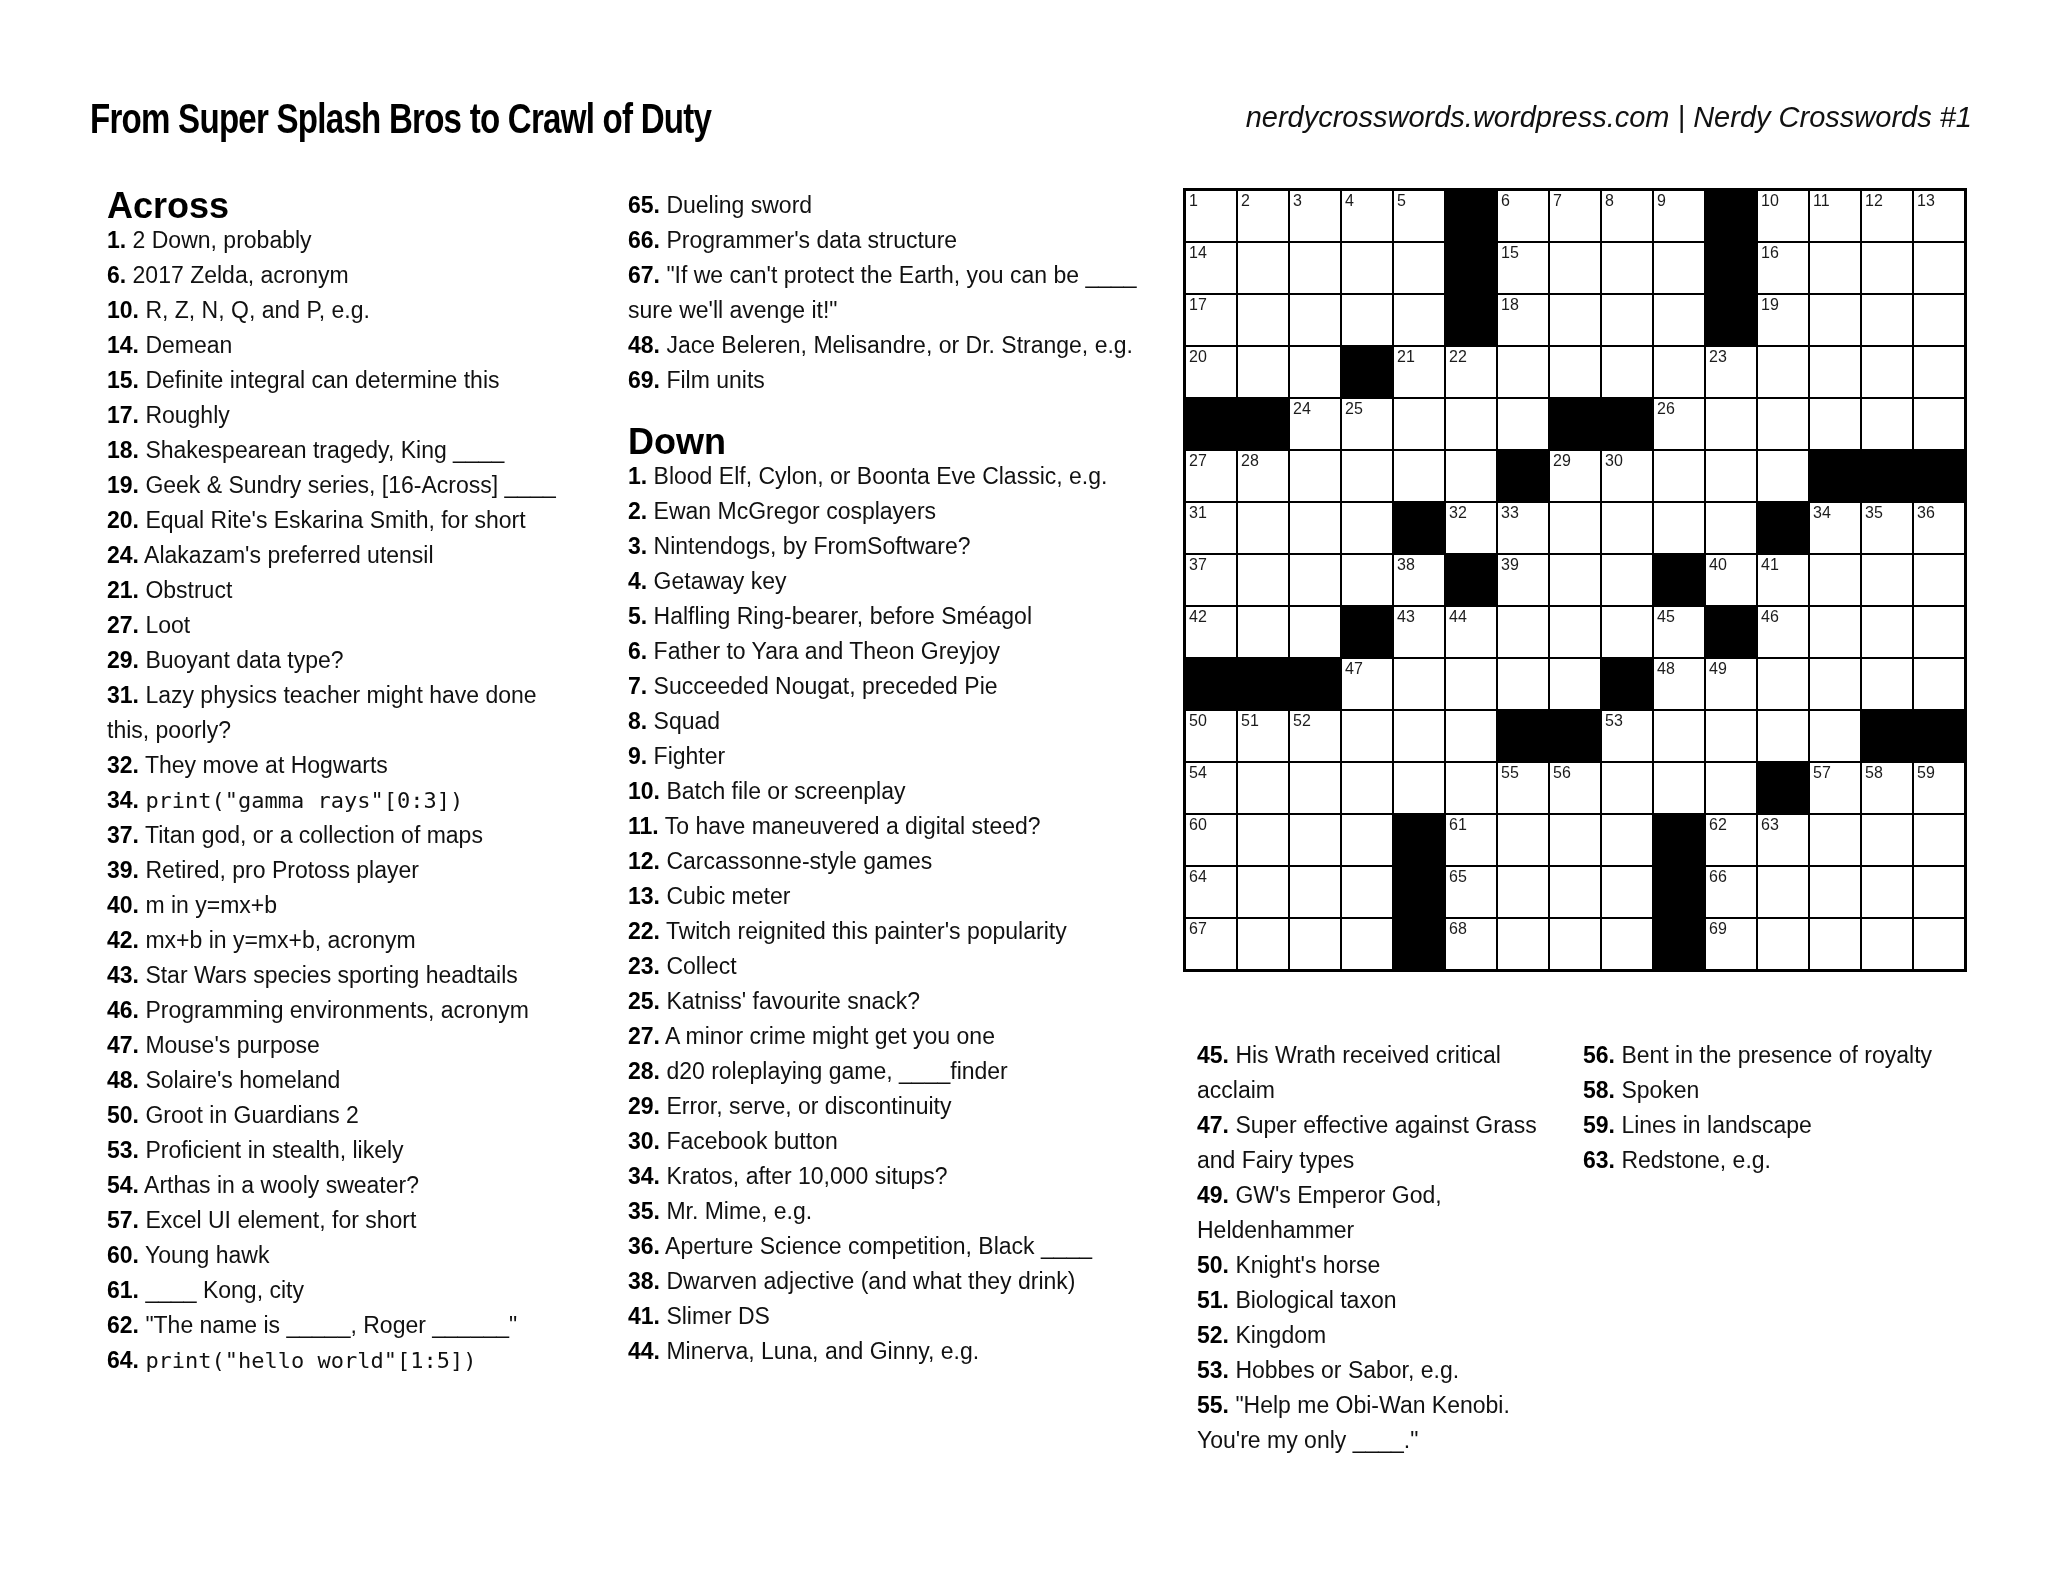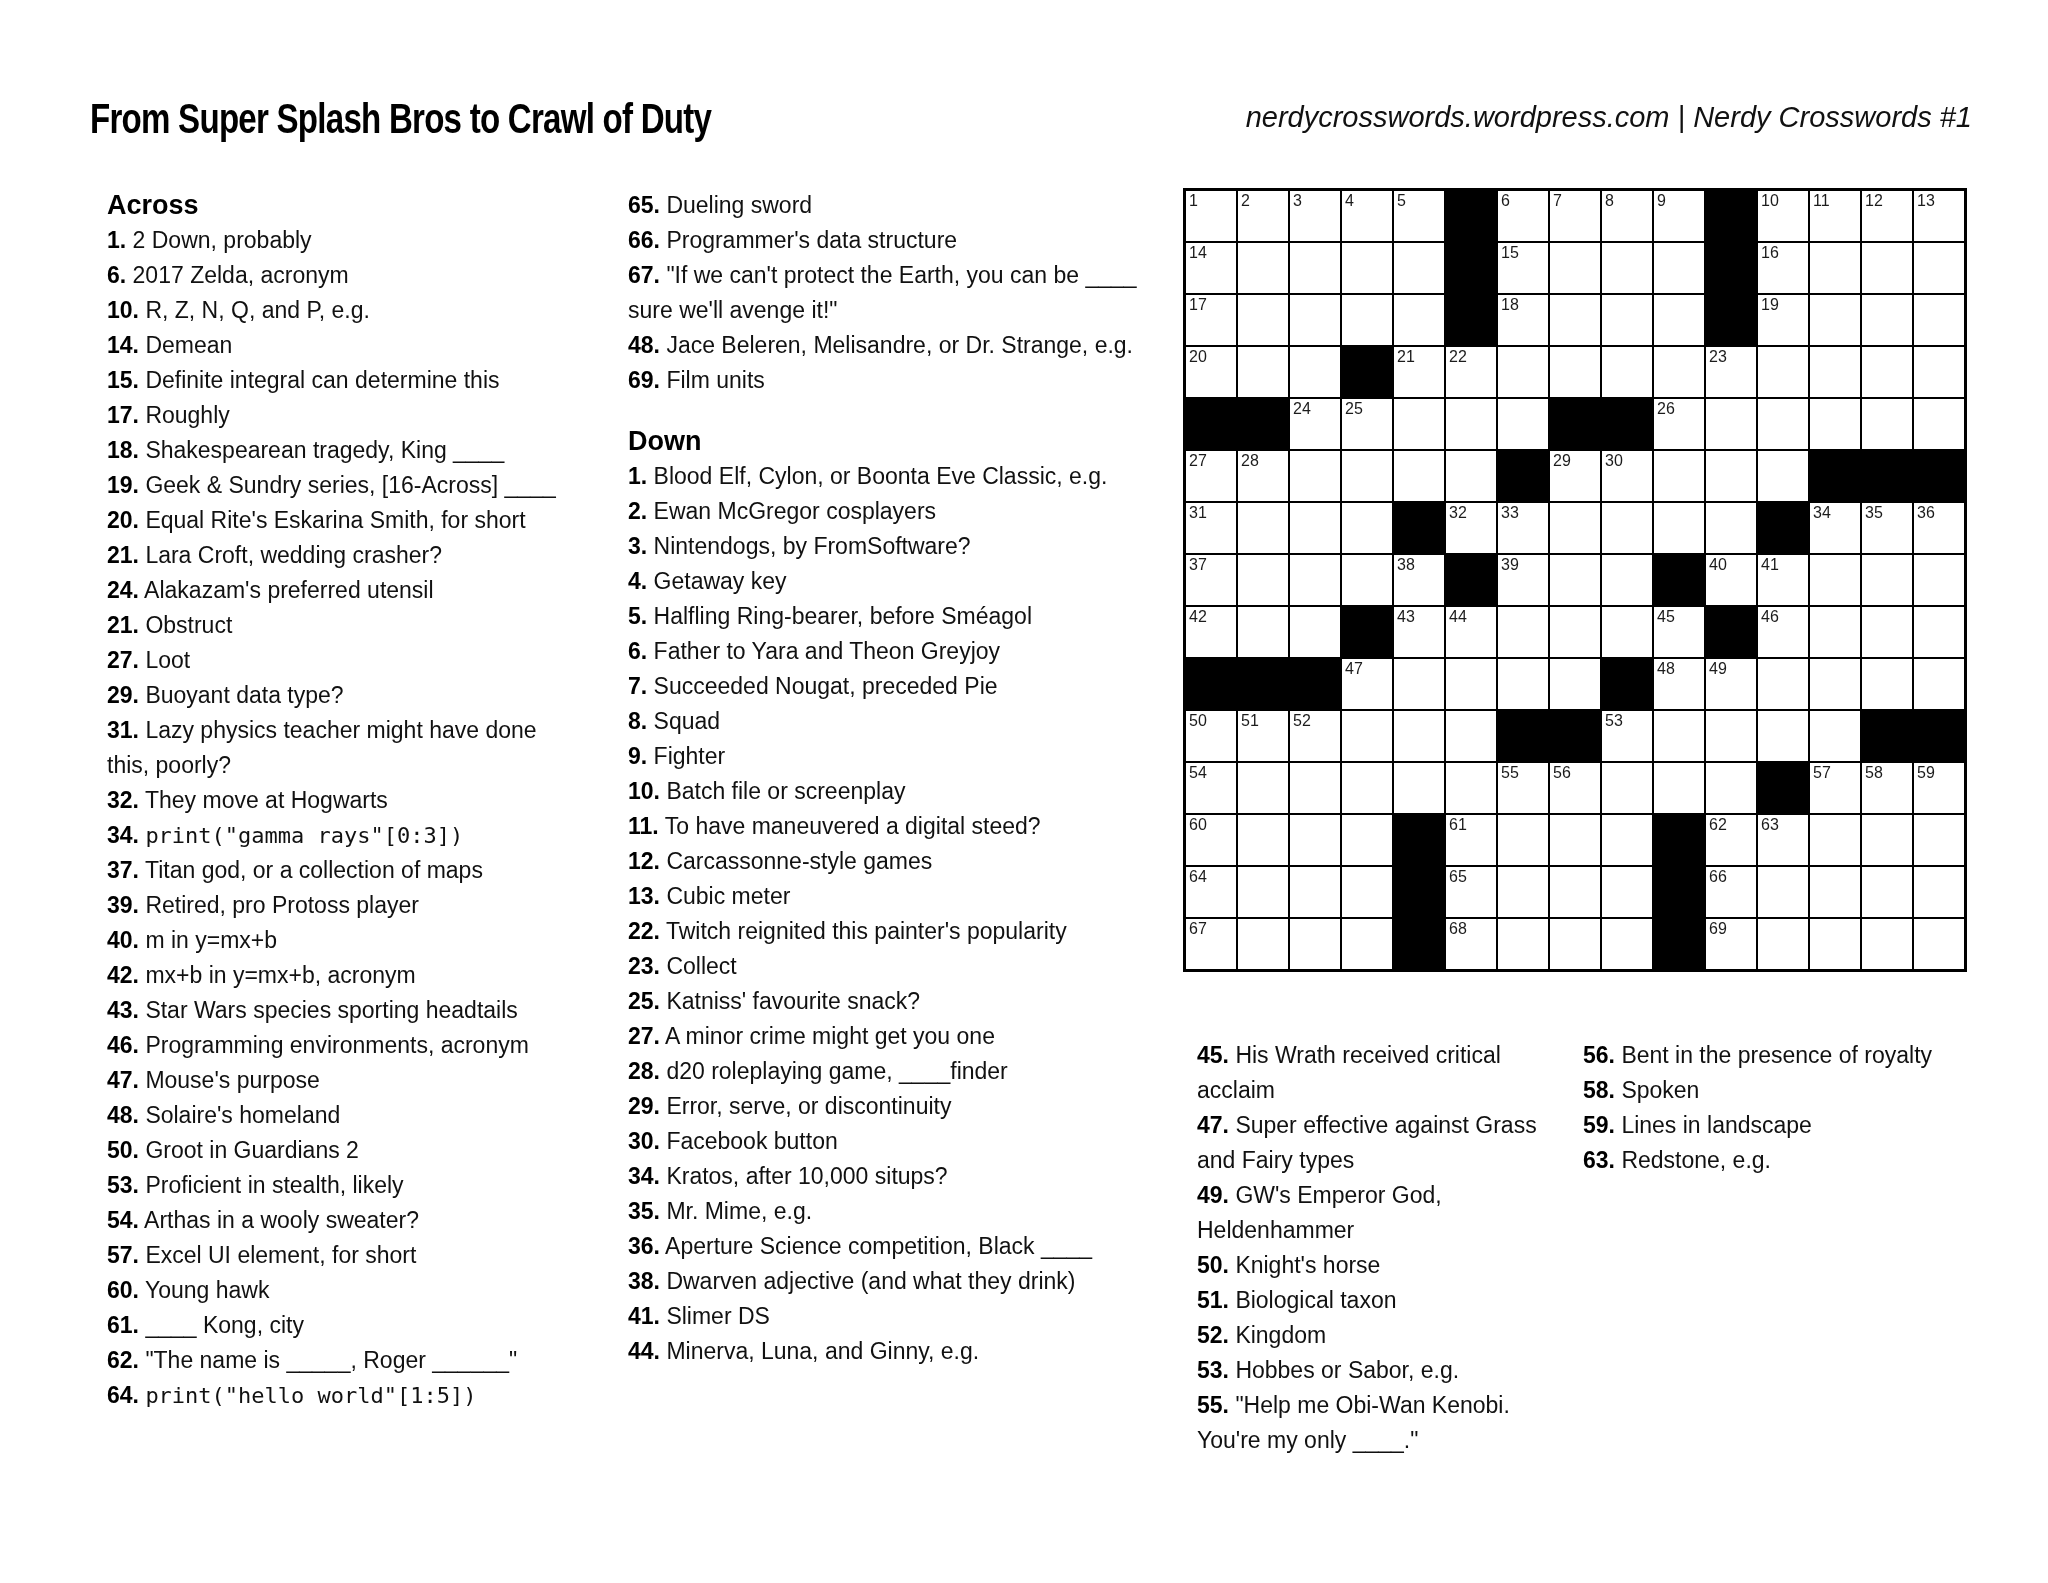--- a/index.html
+++ b/index.html
@@ -15,21 +15,21 @@
   }
   .site{
     position:absolute;top:101px;right:76px;
     font-size:29px;font-style:italic;white-space:nowrap;color:#111;
   }
   .col{position:absolute;font-size:23px;line-height:35px;color:#111;}
   #col1{left:107px;top:188px;width:478px;}
   #col2{left:628px;top:188px;width:548px;}
   #col3{left:1197px;top:1038px;width:352px;}
   #col4{left:1583px;top:1038px;width:400px;}
-  .sec{font-size:27px;font-weight:700;line-height:35px;color:#000;}
+  .sec{font-size:36px;font-weight:700;line-height:35px;color:#000;}
   #down-header{margin-top:26px;}
   .clue b{font-weight:700;color:#000;}
   .mono-t{font-family:"DejaVu Sans Mono","Liberation Mono",monospace;font-size:22px;}
   #grid{
     position:absolute;left:1183px;top:188px;
     display:grid;grid-template-columns:repeat(15,50px);grid-auto-rows:50px;
     gap:2px;background:#000;border:3px solid #000;
   }
   .cell{background:#fff;position:relative;}
   .cell.black{background:#000;}
@@ -49,21 +49,20 @@
   <div id="col1-list">
       <div class="clue"><b>1.</b> <span>2 Down, probably</span></div>
       <div class="clue"><b>6.</b> <span>2017 Zelda, acronym</span></div>
       <div class="clue"><b>10.</b> <span>R, Z, N, Q, and P, e.g.</span></div>
       <div class="clue"><b>14.</b> <span>Demean</span></div>
       <div class="clue"><b>15.</b> <span>Definite integral can determine this</span></div>
       <div class="clue"><b>17.</b> <span>Roughly</span></div>
       <div class="clue"><b>18.</b> <span>Shakespearean tragedy, King ____</span></div>
       <div class="clue"><b>19.</b> <span>Geek &amp; Sundry series, [16-Across] ____</span></div>
       <div class="clue"><b>20.</b> <span>Equal Rite's Eskarina Smith, for short</span></div>
-      <div class="clue"><b>21.</b> <span>Lara Croft, wedding crasher?</span></div>
       <div class="clue"><b>24.</b> <span>Alakazam's preferred utensil</span></div>
       <div class="clue"><b>21.</b> <span>Obstruct</span></div>
       <div class="clue"><b>27.</b> <span>Loot</span></div>
       <div class="clue"><b>29.</b> <span>Buoyant data type?</span></div>
       <div class="clue"><b>31.</b> <span>Lazy physics teacher might have done this, poorly?</span></div>
       <div class="clue"><b>32.</b> <span>They move at Hogwarts</span></div>
       <div class="clue"><b>34.</b> <span class="mono-t">print("gamma rays"[0:3])</span></div>
       <div class="clue"><b>37.</b> <span>Titan god, or a collection of maps</span></div>
       <div class="clue"><b>39.</b> <span>Retired, pro Protoss player</span></div>
       <div class="clue"><b>40.</b> <span>m in y=mx+b</span></div>

